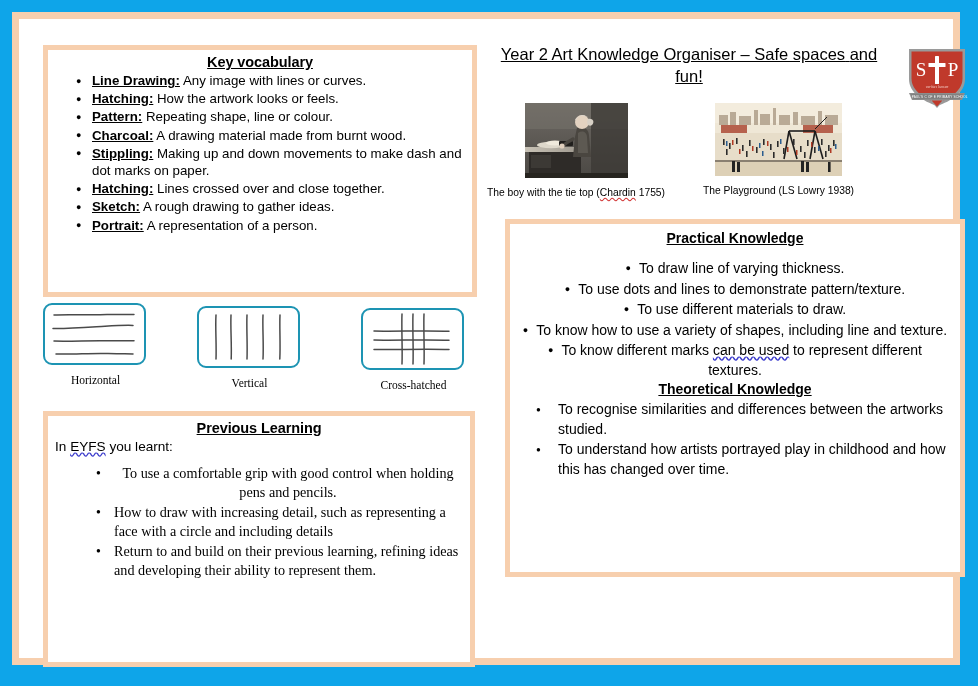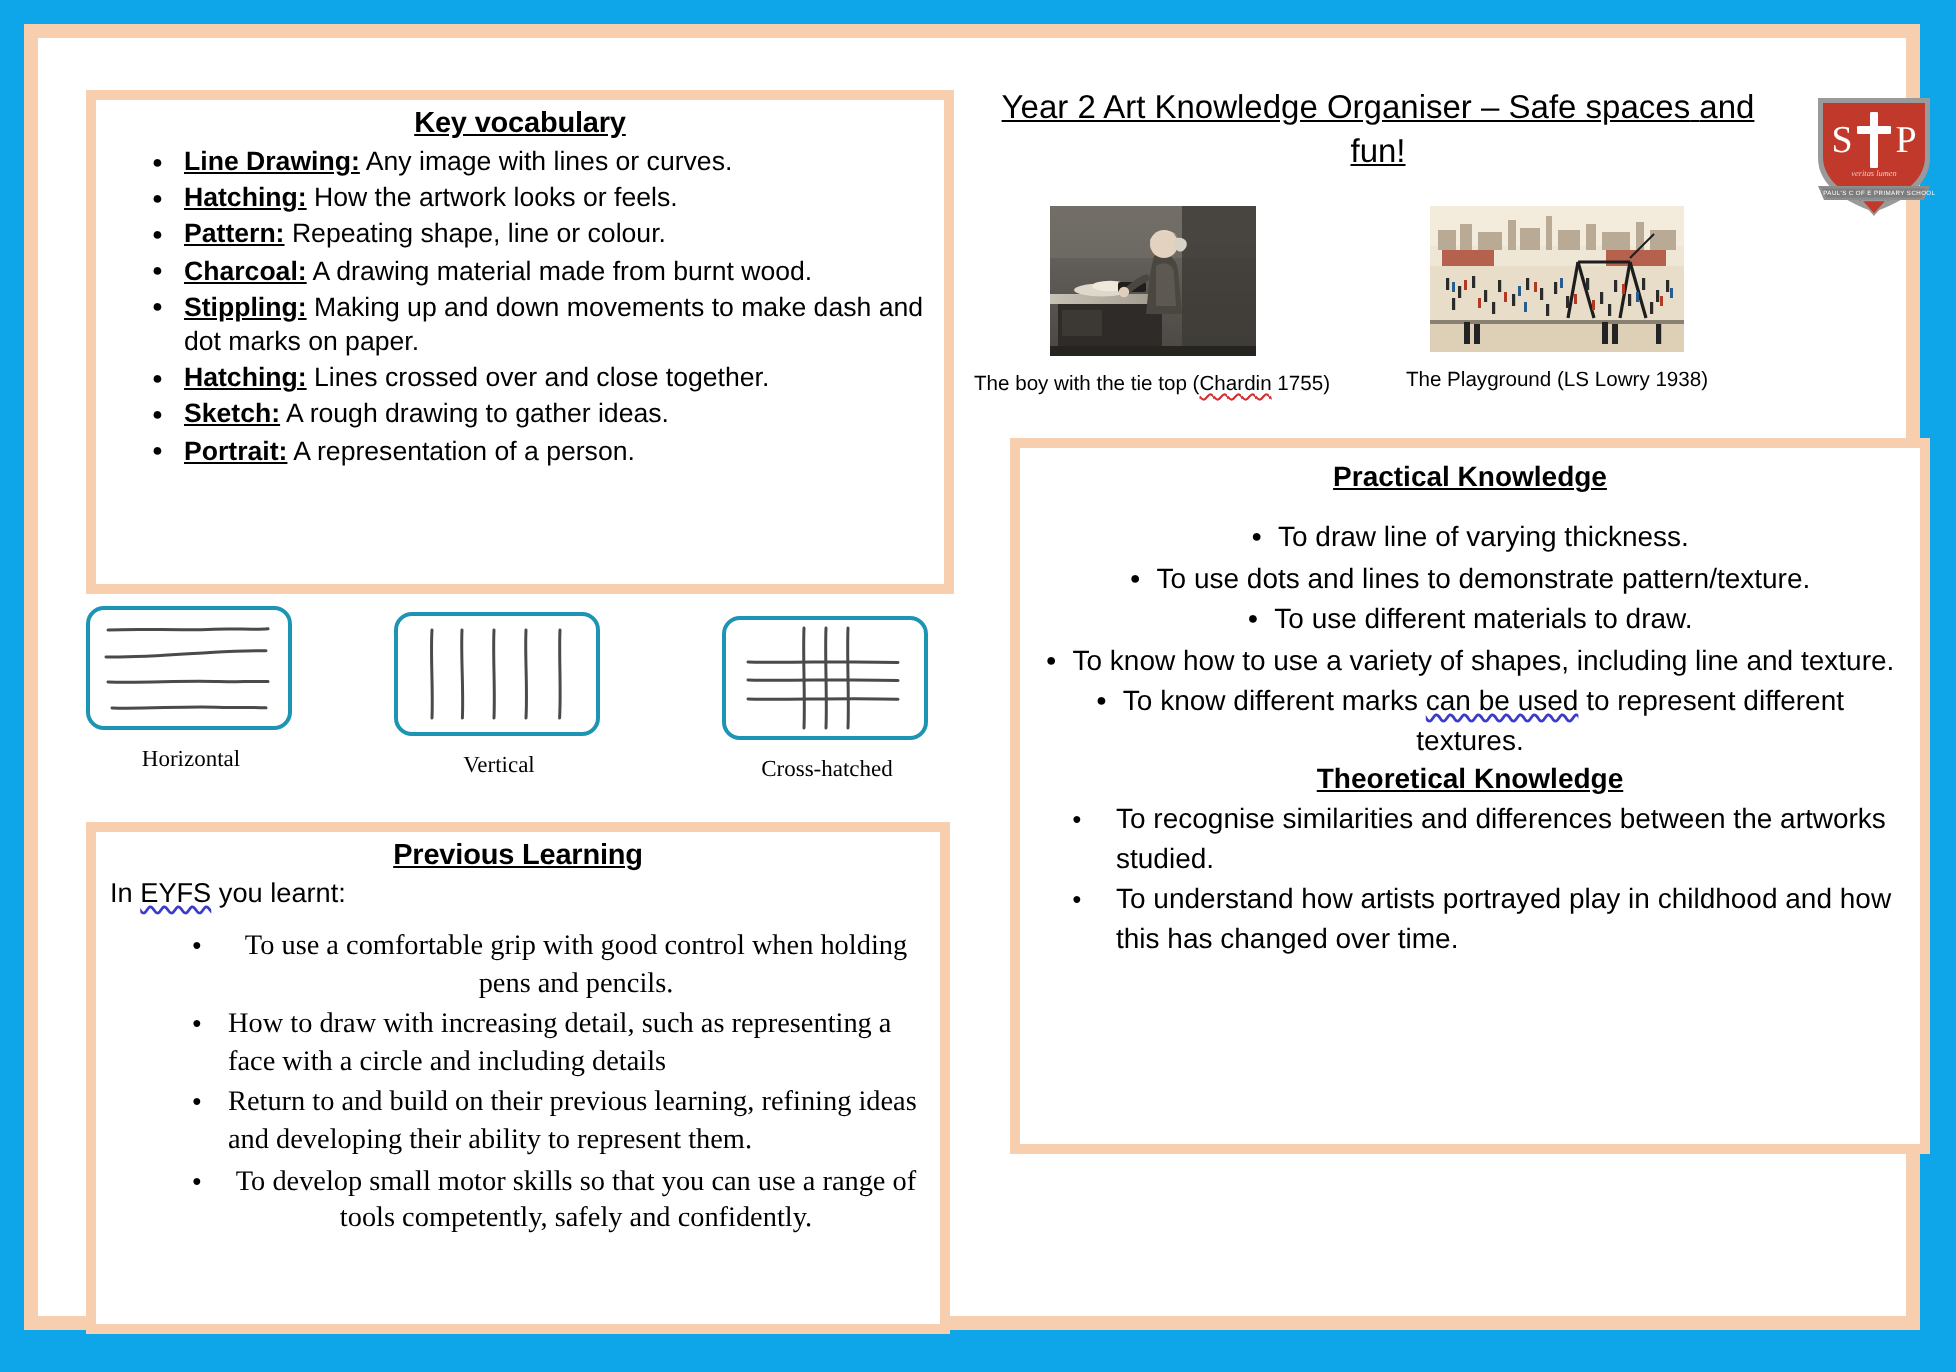--- a/index.html
+++ b/index.html
@@ -316,21 +316,20 @@
       </div>
     </div>
 
     <div class="panel" id="prev-panel">
       <div class="panel-title">Previous Learning</div>
       <div id="prev-intro"><span>In </span><span class="sp-err">EYFS</span><span> you learnt:</span></div>
       <ul id="prev-list">
         <li class="center-ind">To use a comfortable grip with good control when holding pens and pencils.</li>
         <li class="ind2">How to draw with increasing detail, such as representing a face with a circle and including details</li>
         <li class="ind2">Return to and build on their previous learning, refining ideas and developing their ability to represent them.</li>
-        <li class="center-ind">To develop small motor skills so that you can use a range of tools competently, safely and confidently.</li>
       </ul>
     </div>
 
     <div id="header-block">
       <div id="organiser-title">
         <span>Year 2 Art Knowledge Organiser – Safe spaces</span>
         <span>and fun!</span>
       </div>
     </div>
 

